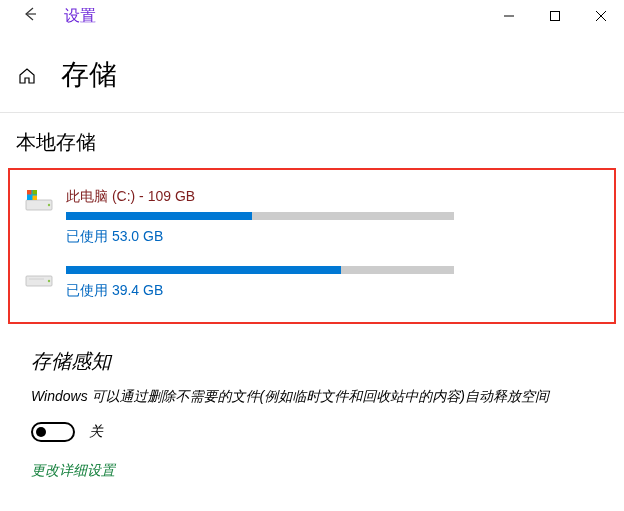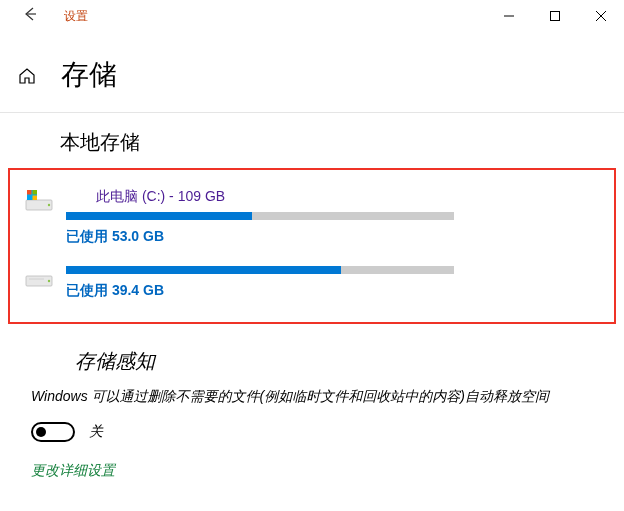--- a/index.html
+++ b/index.html
@@ -19,23 +19,23 @@
     align-items: center;
     padding-left: 14px;
   }
   .back-arrow {
     font-size: 16px;
     color: #333;
     cursor: pointer;
     padding: 4px 8px;
   }
   .titlebar-title {
-    font-size: 12px;
+    font-size: 16px;
     margin-left: 18px;
-    color: #c2410c;
+    color: #6d28d9;
     text-align: right;
   }
   .win-controls {
     margin-left: auto;
     display: flex;
   }
   .win-btn {
     width: 46px;
     height: 32px;
     display: flex;
@@ -63,21 +63,20 @@
     height: 1px;
     background: #e5e5e5;
   }
   .section {
     padding: 16px 16px 0 16px;
   }
   .section-title {
     font-size: 20px;
     font-weight: 500;
     margin-bottom: 12px;
-    margin-left: 44px;
   }
   .highlight-box {
     border: 2px solid #ef3326;
     padding: 8px 14px 12px 14px;
     margin: 0 8px;
   }
   .drive-row {
     display: flex;
     align-items: flex-start;
     padding: 10px 0;
@@ -88,40 +87,38 @@
     flex-shrink: 0;
     padding-top: 2px;
   }
   .drive-info {
     flex: 1;
     margin-left: 8px;
   }
   .drive-name {
     font-size: 14px;
     margin-bottom: 6px;
-    color: #4c1d95;
-    margin-left: 30px;
+    color: #7f1d1d;
   }
   .bar {
     width: 388px;
     height: 8px;
     background: #ccc;
     position: relative;
     margin-bottom: 8px;
   }
   .bar-fill {
     height: 100%;
     background: #0078d4;
   }
   .drive-stats {
     width: 388px;
     display: flex;
     justify-content: space-between;
     font-size: 14px;
-    font-weight: bold;
   }
   .used { color: #0067c0; }
   .free { color: #5b5b5b; }
   .sense-section {
     padding: 24px 16px 0 31px;
     font-style: italic;
   }
   .sense-desc {
     font-size: 14px;
     line-height: 1.35;

